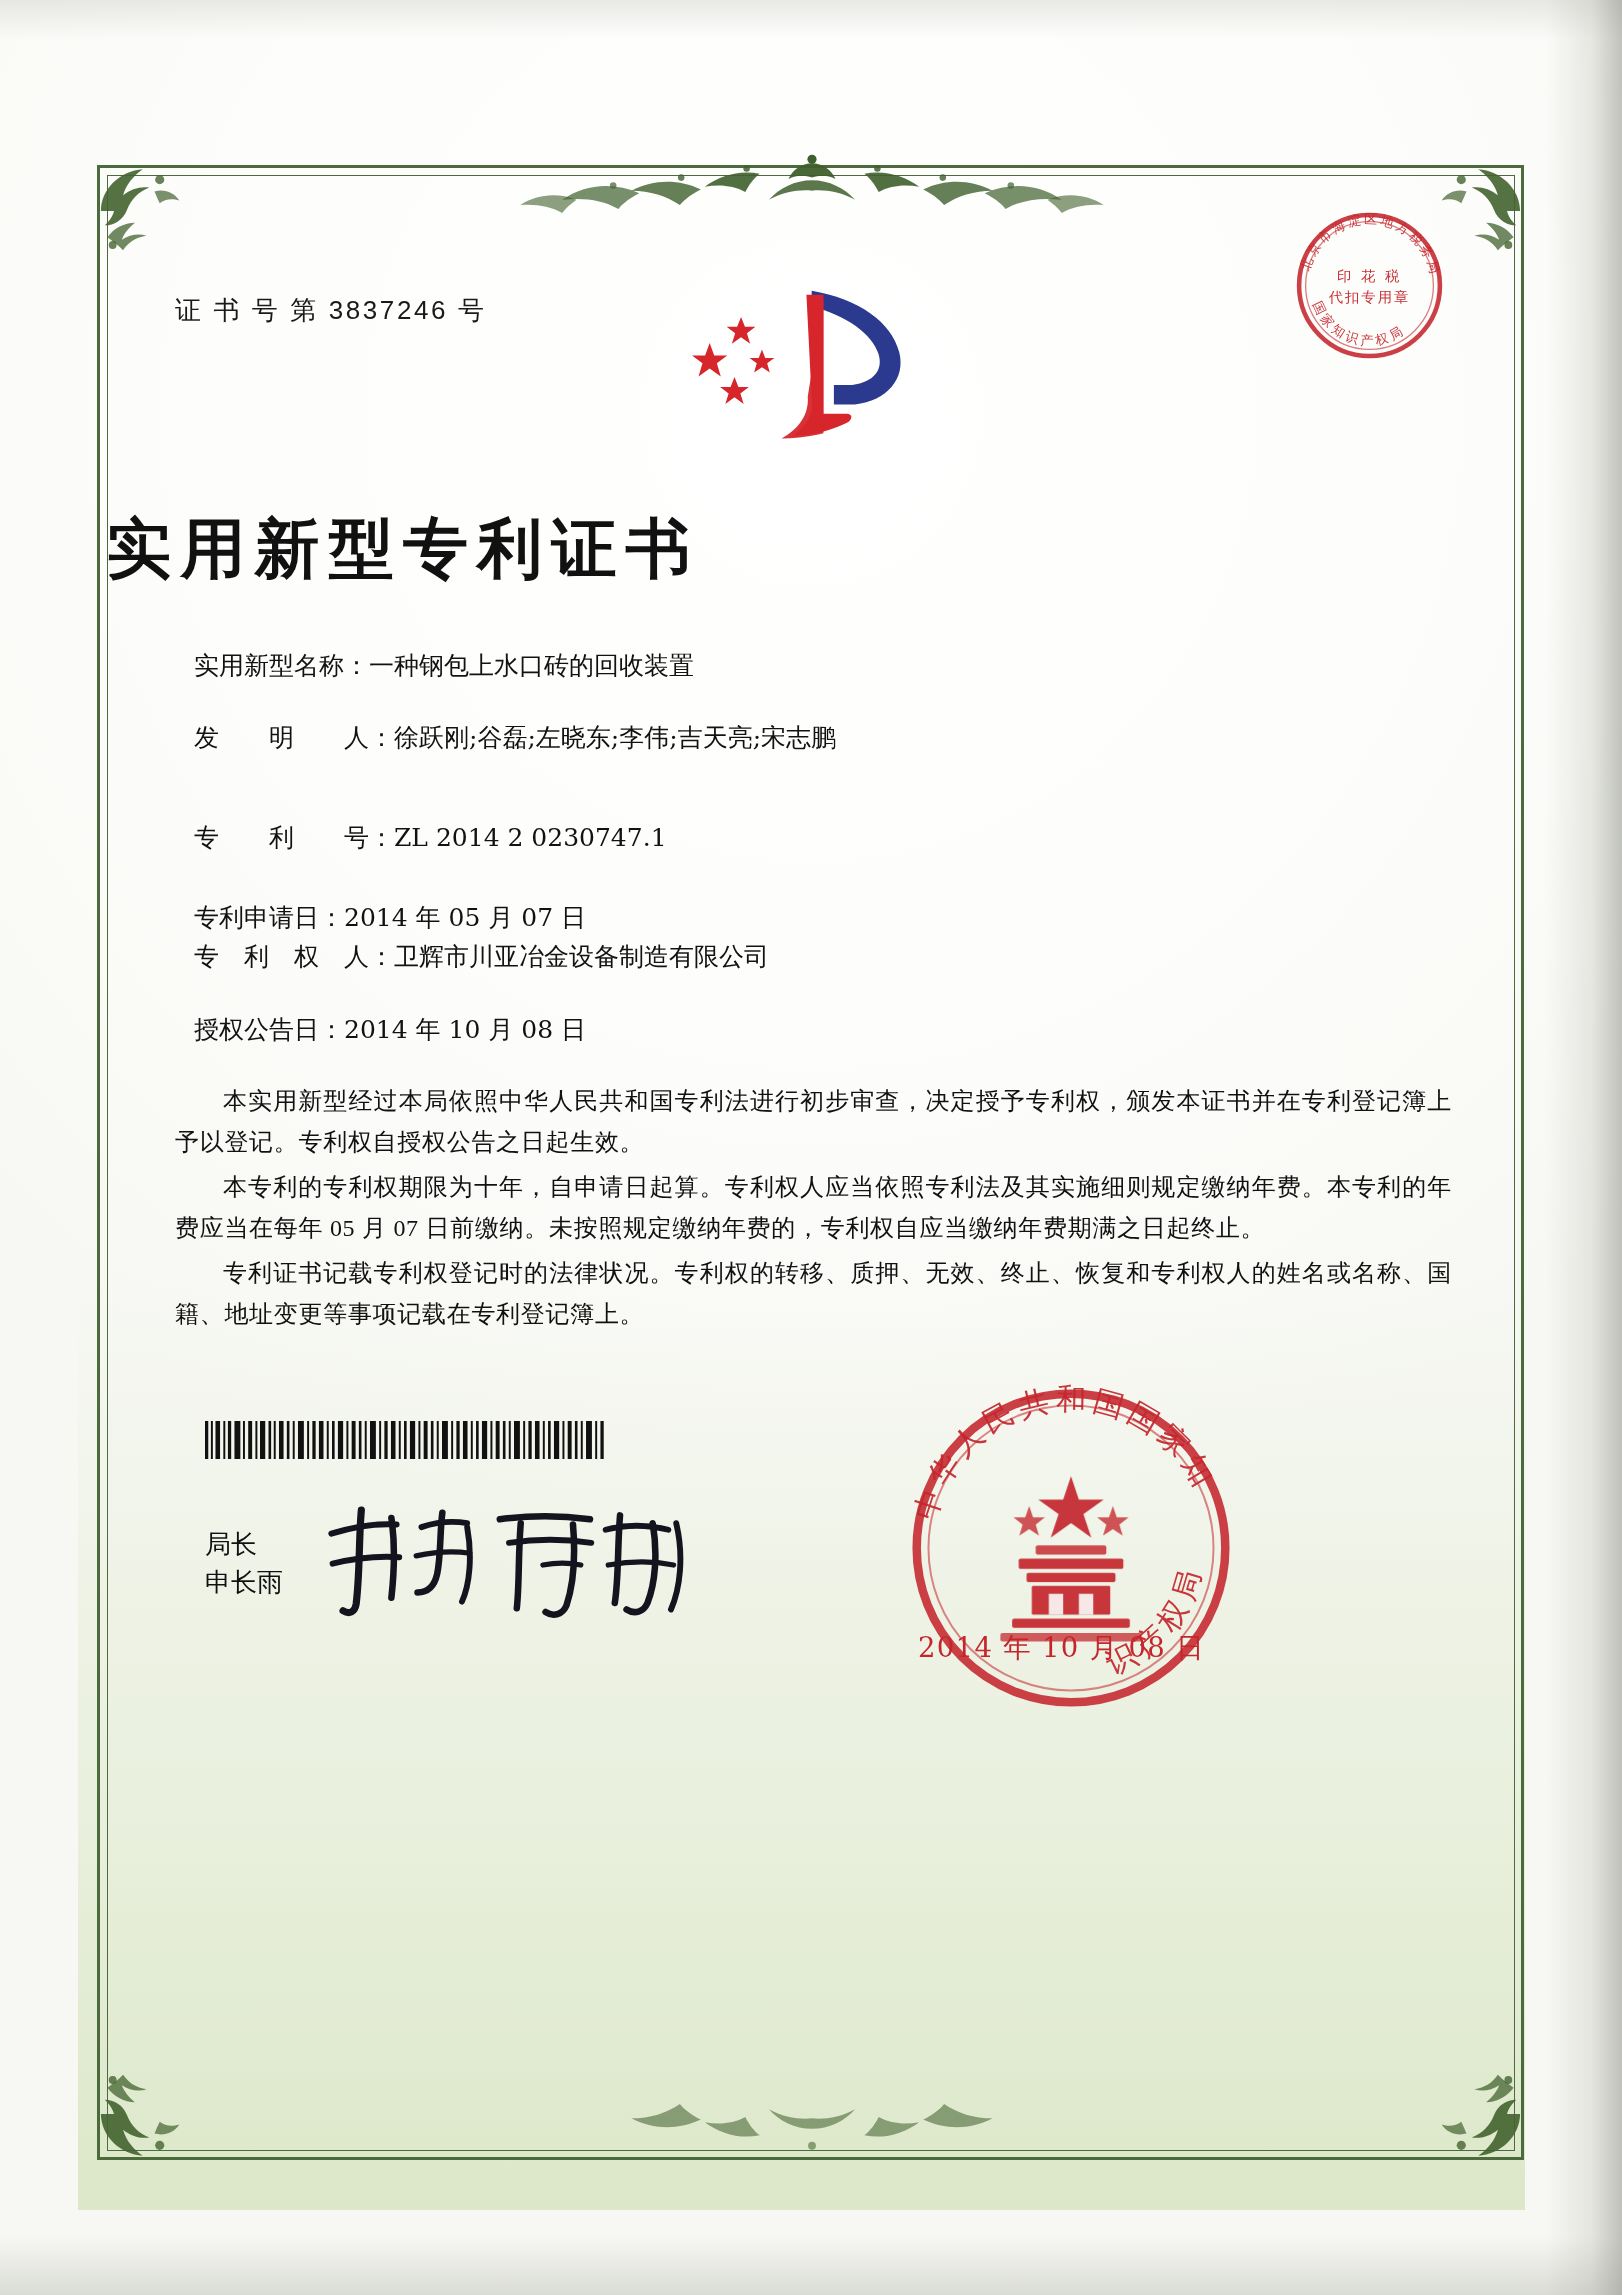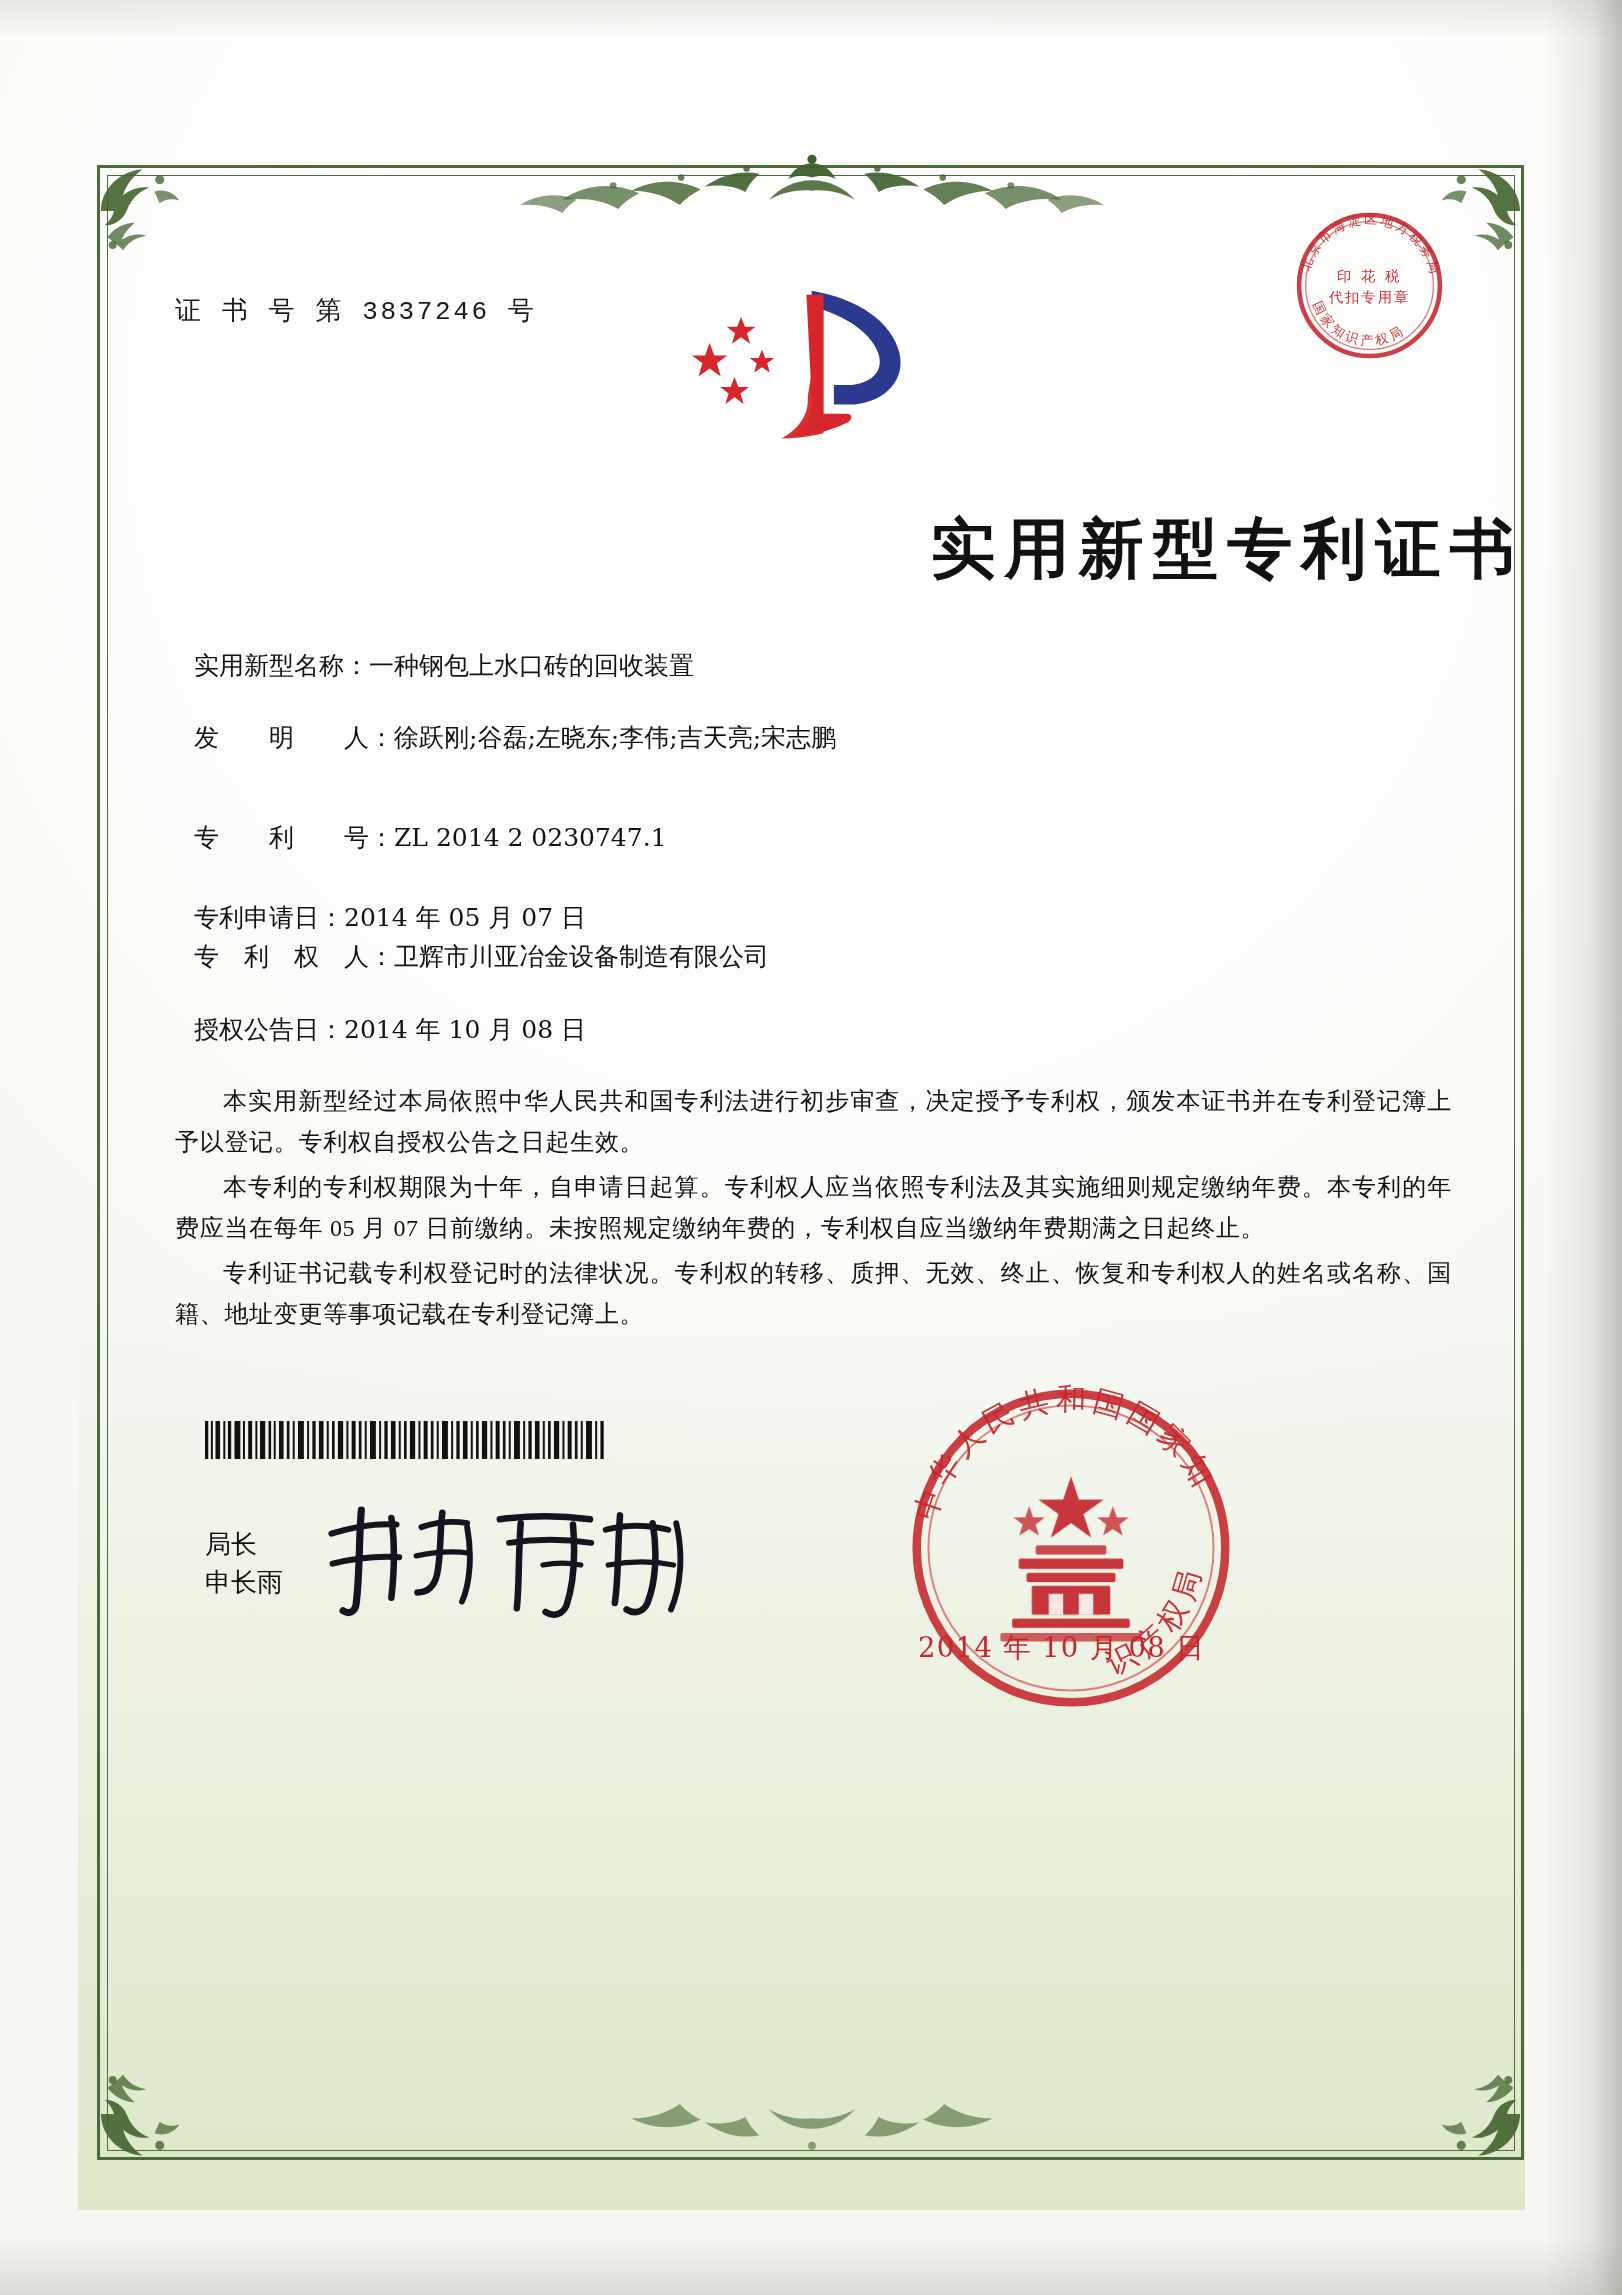--- a/index.html
+++ b/index.html
@@ -101,21 +101,21 @@
     height: 1995px;
   }
 
   #cert-number {
     position: absolute;
     left: 78px;
     top: 128px;
     font-size: 26px;
     letter-spacing: 2.6px;
     color: #1a1a1a;
-    font-family: Liberation Mono, monospace;
+    font-family: Liberation Sans, sans-serif;
     white-space: nowrap;
   }
 
   
   #logo {
     position: absolute;
     left: 50%;
     top: 114px;
     transform: translateX(-50%);
     width: 255px;
@@ -129,21 +129,21 @@
     top: 39px;
     width: 163px;
     height: 163px;
   }
 
   #doc-title {
     position: absolute;
     left: 0;
     right: 0;
     top: 340px;
-    text-align: right;
+    text-align: left;
     font-size: 65px;
     font-weight: bold;
     letter-spacing: 9.2px;
     color: #111;
     font-family: "DejaVu Serif", serif;
     text-indent: 9.2px;
   }
 
   .field-row {
     position: absolute;

